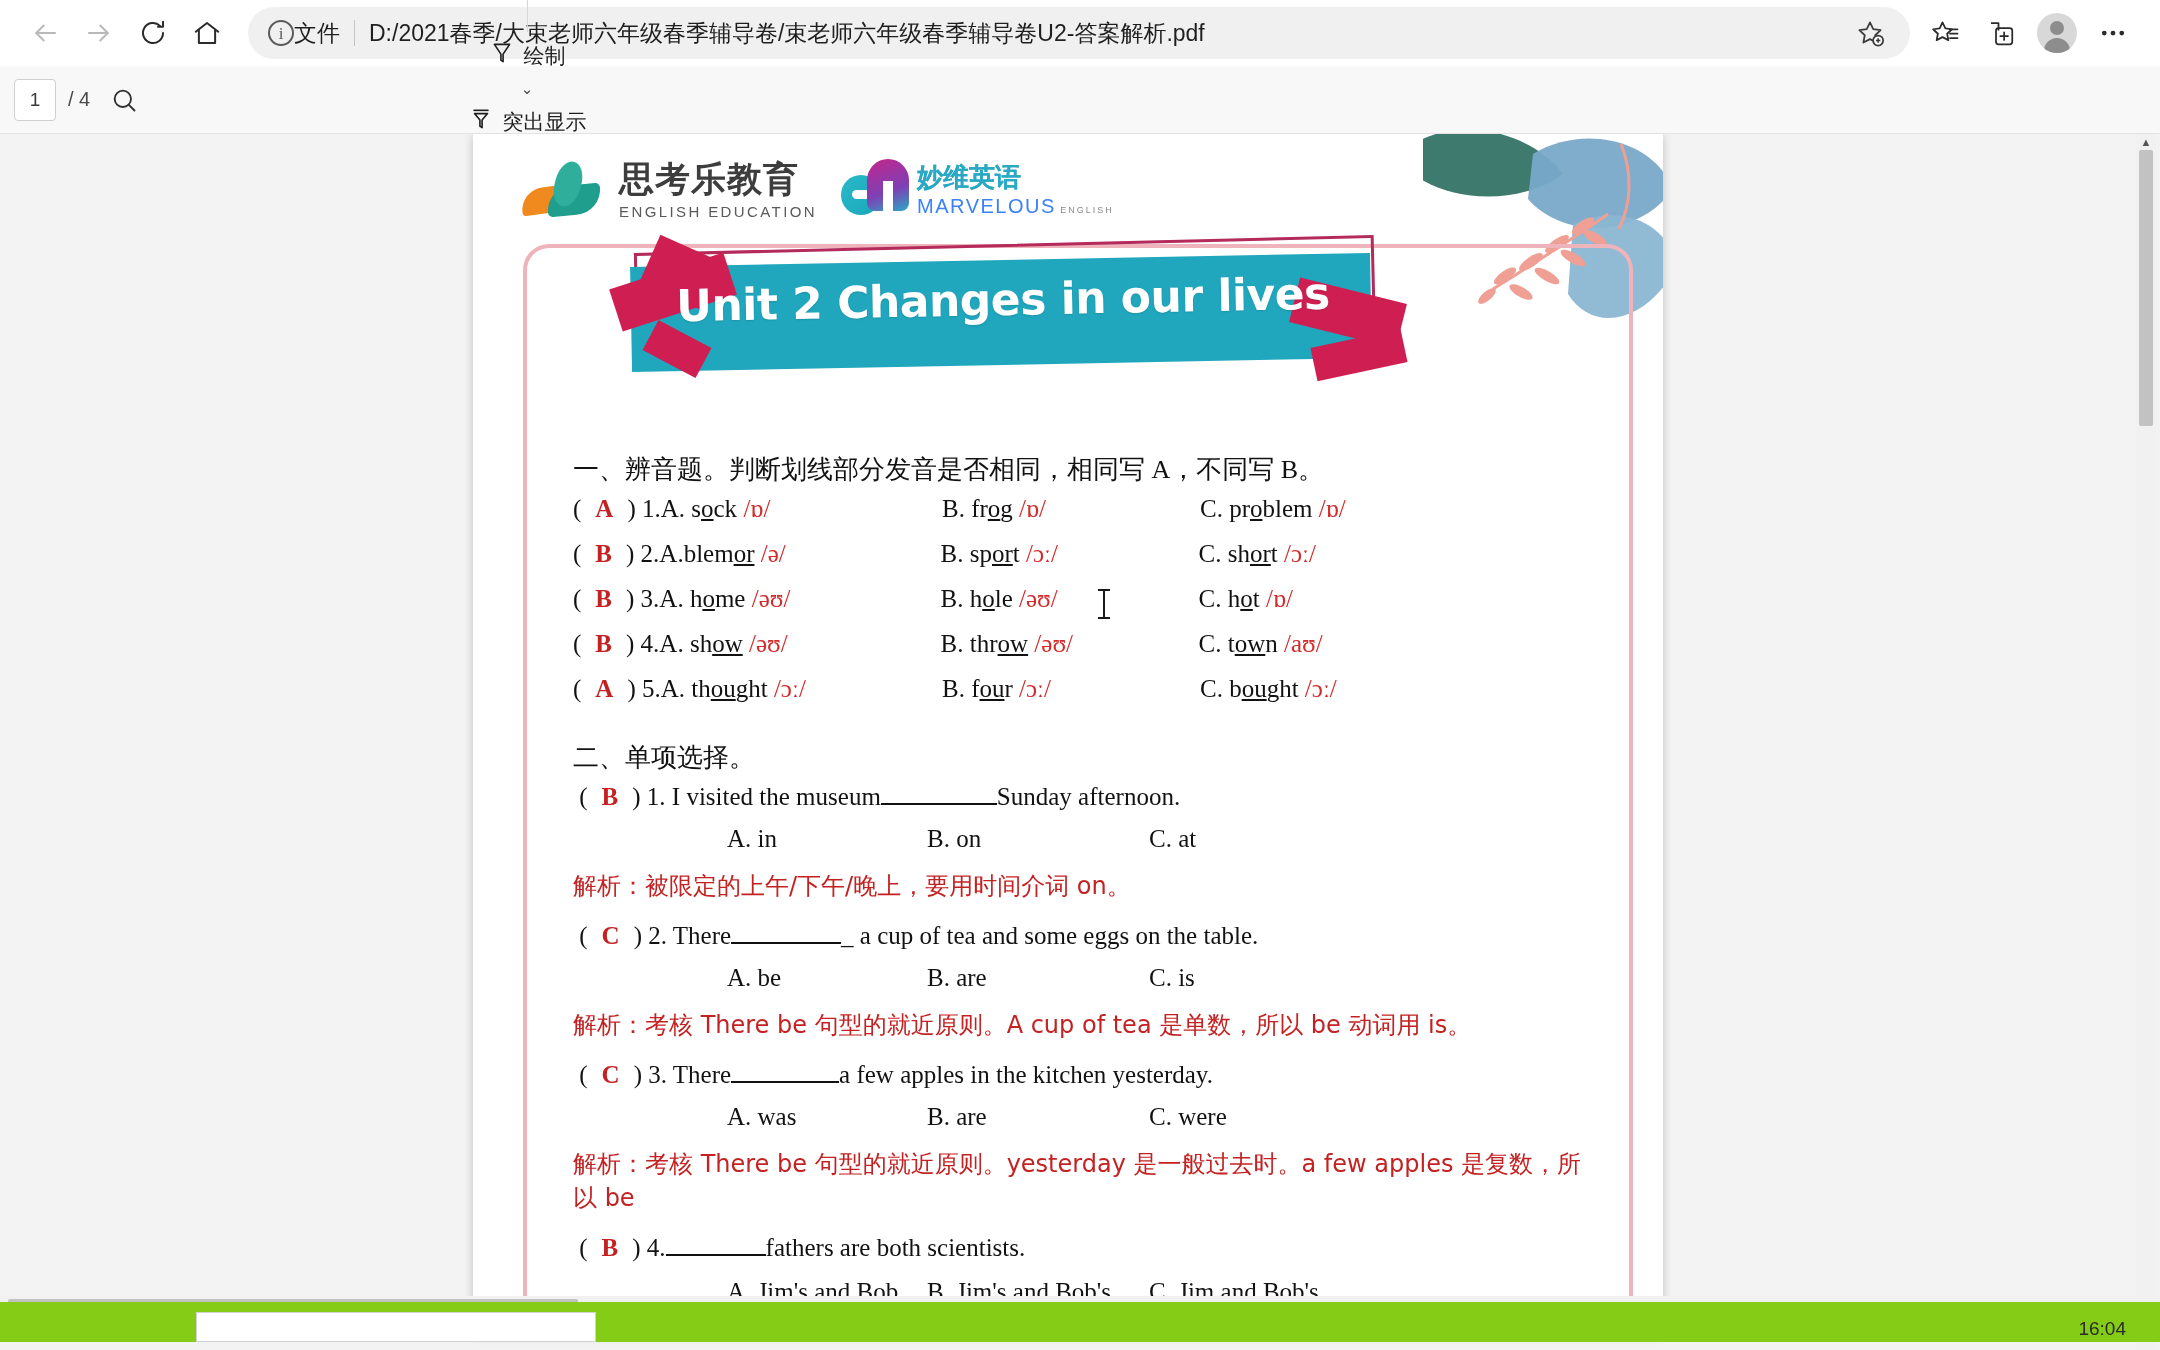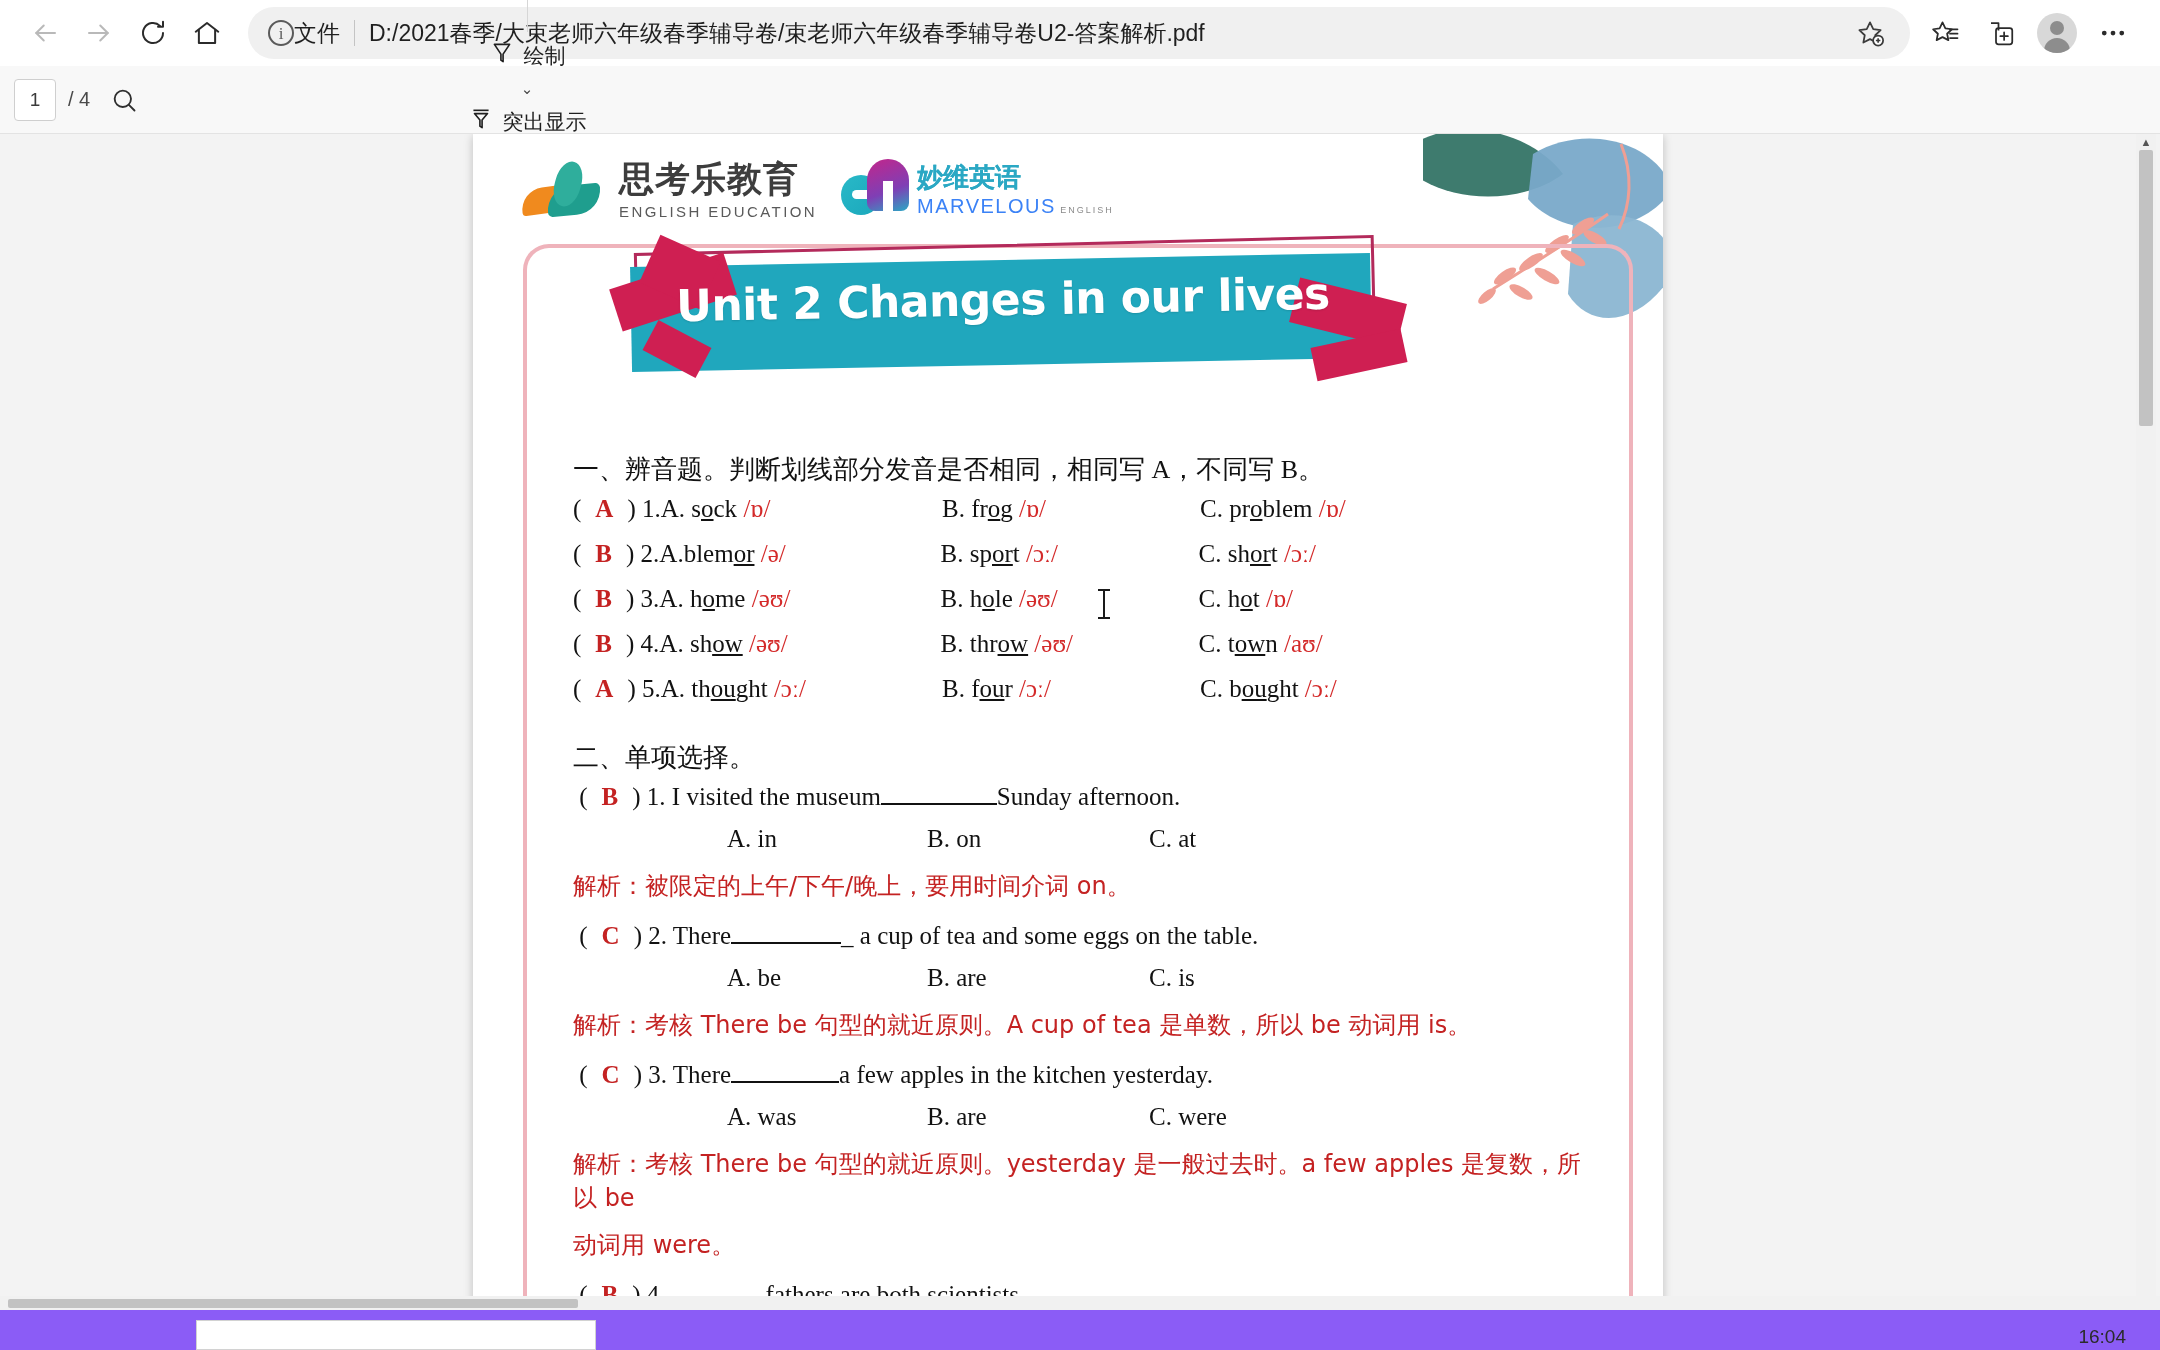--- a/index.html
+++ b/index.html
@@ -389,23 +389,23 @@
   }
   .v-up {
     position: absolute; top: 0; left: 0; width: 20px; height: 16px;
     display: flex; align-items: center; justify-content: center;
     font-size: 11px; color: #555;
   }
 
   
   .taskbar {
     position: absolute;
-    left: 0; bottom: 0;
+    left: 0; bottom: 8px;
     width: 2160px; height: 40px;
-    background: #8b5cf6;
+    background: #84cc16;
     display: flex; align-items: center;
   }
   .tb-preview {
     position: absolute;
     left: 196px; bottom: 0;
     width: 400px; height: 30px;
     background: #ffffff;
     border: 1px solid #d2d2d2;
   }
   .clock {
@@ -794,21 +794,20 @@
             <span class="stem">) 3. There</span>
             <span class="blank" style="width:108px"></span>
             <span class="stem">a few apples in the kitchen yesterday.</span>
           </div>
           <div class="mc-opts">
             <span class="opt1">A.  was</span>
             <span class="opt2">B. are</span>
             <span>C. were</span>
           </div>
           <div class="jx"><span>解析：</span><span>考核 There be 句型的就近原则。yesterday 是一般过去时。a few apples 是复数，所以 be</span></div>
-          <div class="jx" style="margin-top:12px">动词用 were。</div>
 
           <div class="mc-q" style="margin-top:18px">
             <span class="stem">&nbsp;(</span>
             <span class="ans">B</span>
             <span class="stem">) 4.</span>
             <span class="blank" style="width:100px"></span>
             <span class="stem">fathers are both scientists.</span>
           </div>
           <div class="mc-opts" style="margin-top:16px">
             <span class="opt1">A. Jim's and Bob</span>

